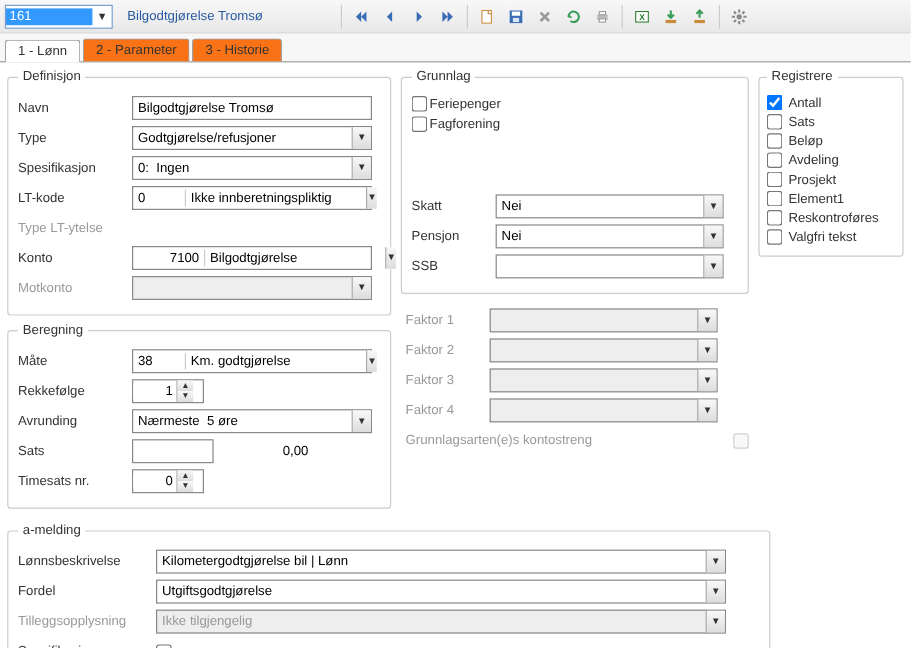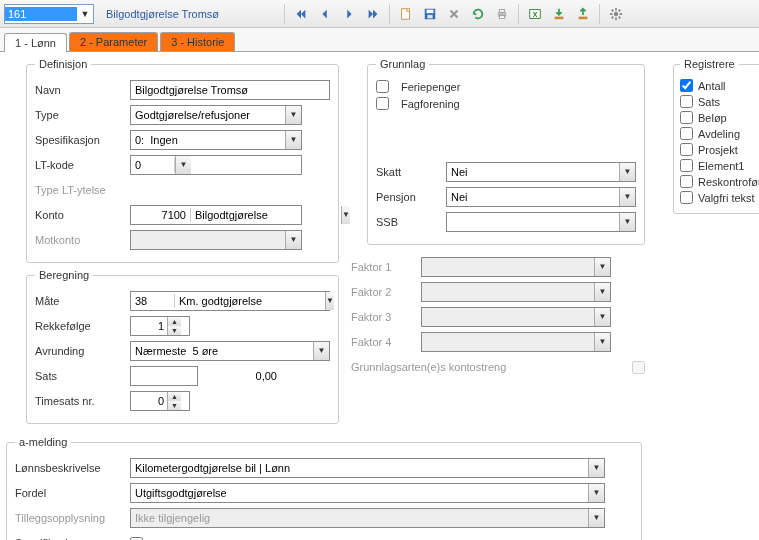--- a/index.html
+++ b/index.html
@@ -12,43 +12,43 @@
 .tb-sep { width: 1px; height: 20px; background: #ccc; margin: 0 2px; }
 .tb-btn { width: 20px; height: 20px; display: flex; align-items: center; justify-content: center; cursor: pointer; border-radius: 2px; }
 .tb-btn svg { width: 14px; height: 14px; }
 .tabs { display: flex; border-bottom: 1px solid #a0a0a0; padding: 4px 4px 0 4px; background: #f7f7f7; gap: 2px; }
 .tab { border: 1px solid #a0a0a0; border-bottom: none; padding: 3px 10px; background: #f97316; border-radius: 3px 3px 0 0; cursor: pointer; }
 .tab.active { background: #fff; position: relative; top: 1px; }
 .content { display: flex; padding: 6px; gap: 8px; }
 .col1 { flex: 0 0 320px; }
 .col2 { flex: 0 0 290px; }
 .col3 { flex: 1; }
-fieldset { border: 1px solid #ccc; border-radius: 3px; padding: 6px 8px 8px 8px; margin-bottom: 6px; position: relative; margin-left: 20px; }
+fieldset { border: 1px solid #ccc; border-radius: 3px; padding: 6px 8px 8px 8px; margin-bottom: 6px; position: relative; }
 legend { color: #333; padding: 0 4px; font-size: 11px; }
 .row { display: flex; align-items: center; margin: 3px 0; min-height: 22px; }
 .lbl { flex: 0 0 95px; }
 .lbl-wide { flex: 0 0 115px; }
 .disabled { color: #999; }
 .combo, .txt { display: flex; align-items: center; border: 1px solid #888; background: #fff; height: 20px; }
-.combo { width: 172px; }
+.combo { width: 200px; }
 .combo input, .txt input { border: none; flex: 1; padding: 1px 4px; font-size: 11px; background: transparent; outline: none; }
 .combo .arrow { width: 16px; height: 100%; border-left: 1px solid #aaa; background: linear-gradient(#f8f8f8,#ddd); text-align: center; font-size: 8px; line-height: 18px; cursor: pointer; }
 .combo.small { width: 200px; }
 .combo.dbl input.code { width: 44px; flex: none; border-right: 1px solid #ccc; text-align: left; padding-left:4px; }
 .combo.dbl input.code-r { width: 60px; flex: none; border-right: 1px solid #ccc; text-align: right; padding-right:4px; }
 .txt { width: 200px; }
 .txt.num { width: 70px; }
 .txt.num input { text-align: right; }
 .spinner { display: flex; align-items: center; border: 1px solid #888; background: #fff; height: 20px; width: 60px; }
 .spinner input { border: none; width: 36px; text-align: right; padding-right: 3px; font-size: 11px; outline: none; }
 .spinner .spins { display: flex; flex-direction: column; width: 14px; border-left: 1px solid #aaa; }
 .spinner .spins div { height: 9px; font-size: 7px; text-align: center; line-height: 9px; background: linear-gradient(#f8f8f8,#ddd); cursor: pointer; }
 .combo.dis, .txt.dis { background: #eee; }
 .combo.dis input { color: #999; }
-.chk-row { display: flex; align-items: center; margin: 4px 0; gap: 12px; }
+.chk-row { display: flex; align-items: center; margin: 4px 0; gap: 2px; }
 .chk-row input[type="checkbox"] { width: 13px; height: 13px; }
 .grunnlag-spacer { height: 44px; }
 .col3 fieldset { padding: 6px 6px; }
 .reg-item { display: flex; align-items: center; gap: 5px; margin: 3px 0; }
 .reg-item input { width: 13px; height: 13px; }
 .utbet { margin-top: 4px; }
 .utbet-btn { display: block; width: 100%; background: linear-gradient(#f8f8f8,#e0e0e0); border: 1px solid #aaa; padding: 3px 6px; text-align: left; font-size: 11px; cursor: pointer; border-radius: 2px; }
 .a-melding { width: 636px; margin-left: 6px; }
 .a-melding .combo { width: 475px; }
 </style>
@@ -170,20 +170,21 @@
           <span class="lbl">Spesifikasjon</span>
         <div class="combo">
             <input value="0:  Ingen" style="">
             <span class="arrow">▼</span>
           </div>
         </div>
       <div class="row">
           <span class="lbl">LT-kode</span>
         <div class="combo dbl">
             <input class="code" value="0" style="">
+            <input value="Ikke innberetningspliktig" style="">
             <span class="arrow">▼</span>
           </div>
         </div>
       <div class="row">
           <span class="lbl disabled">Type LT-ytelse</span>
         </div>
       <div class="row">
           <span class="lbl">Konto</span>
         <div class="combo dbl">
             <input class="code-r" value="7100" style="">

